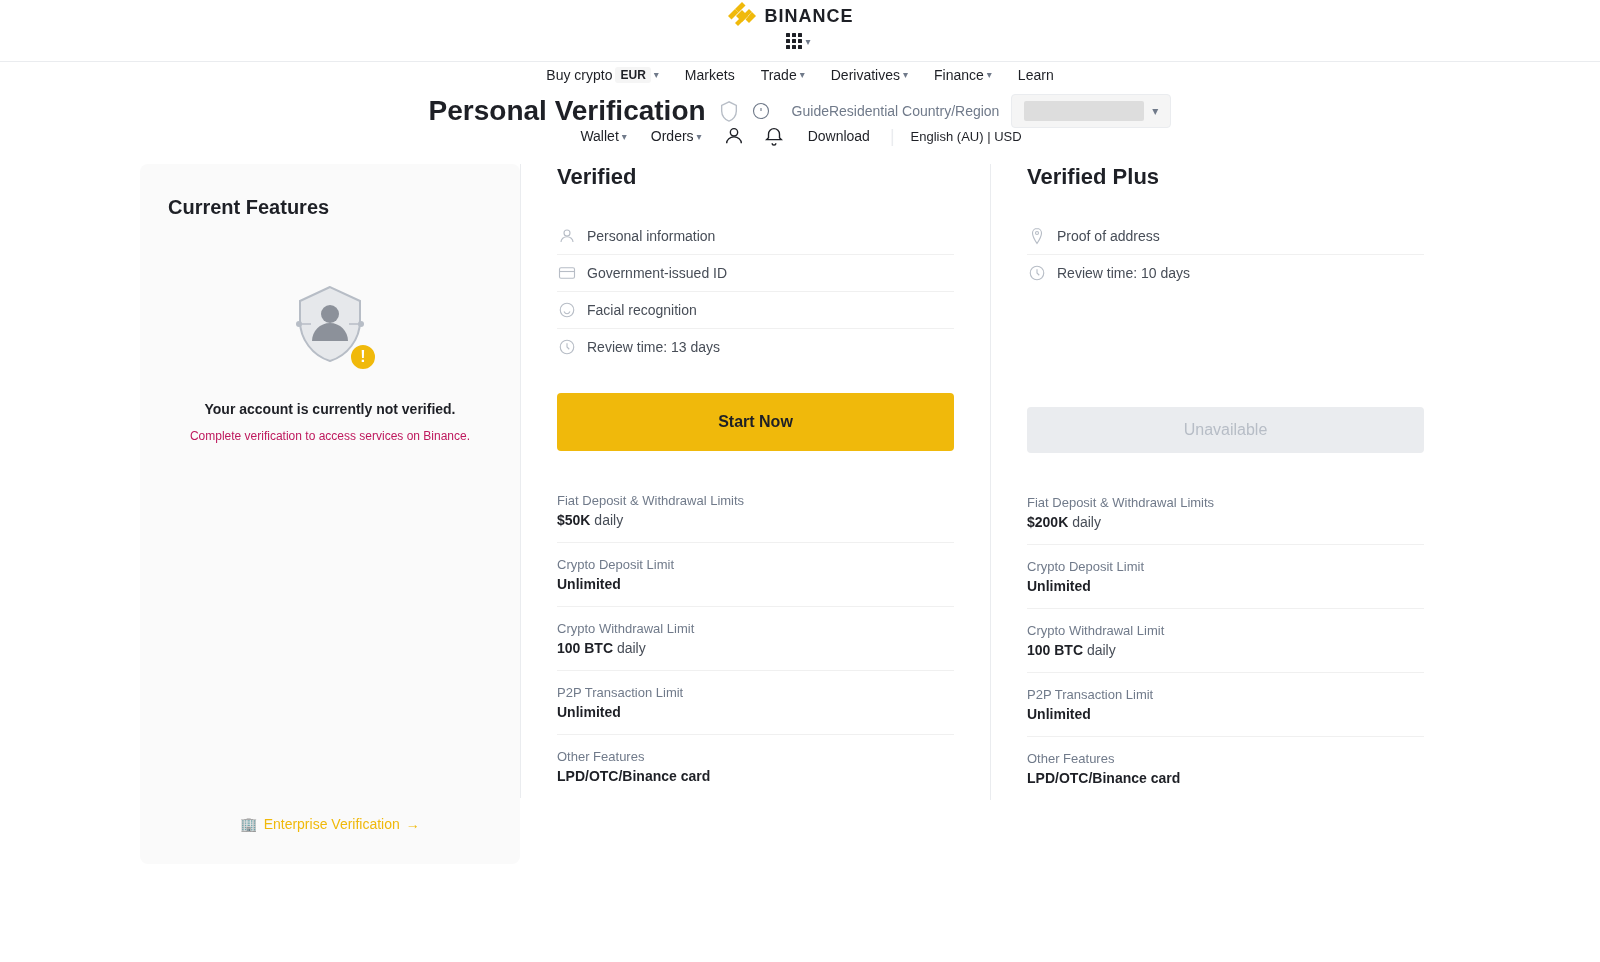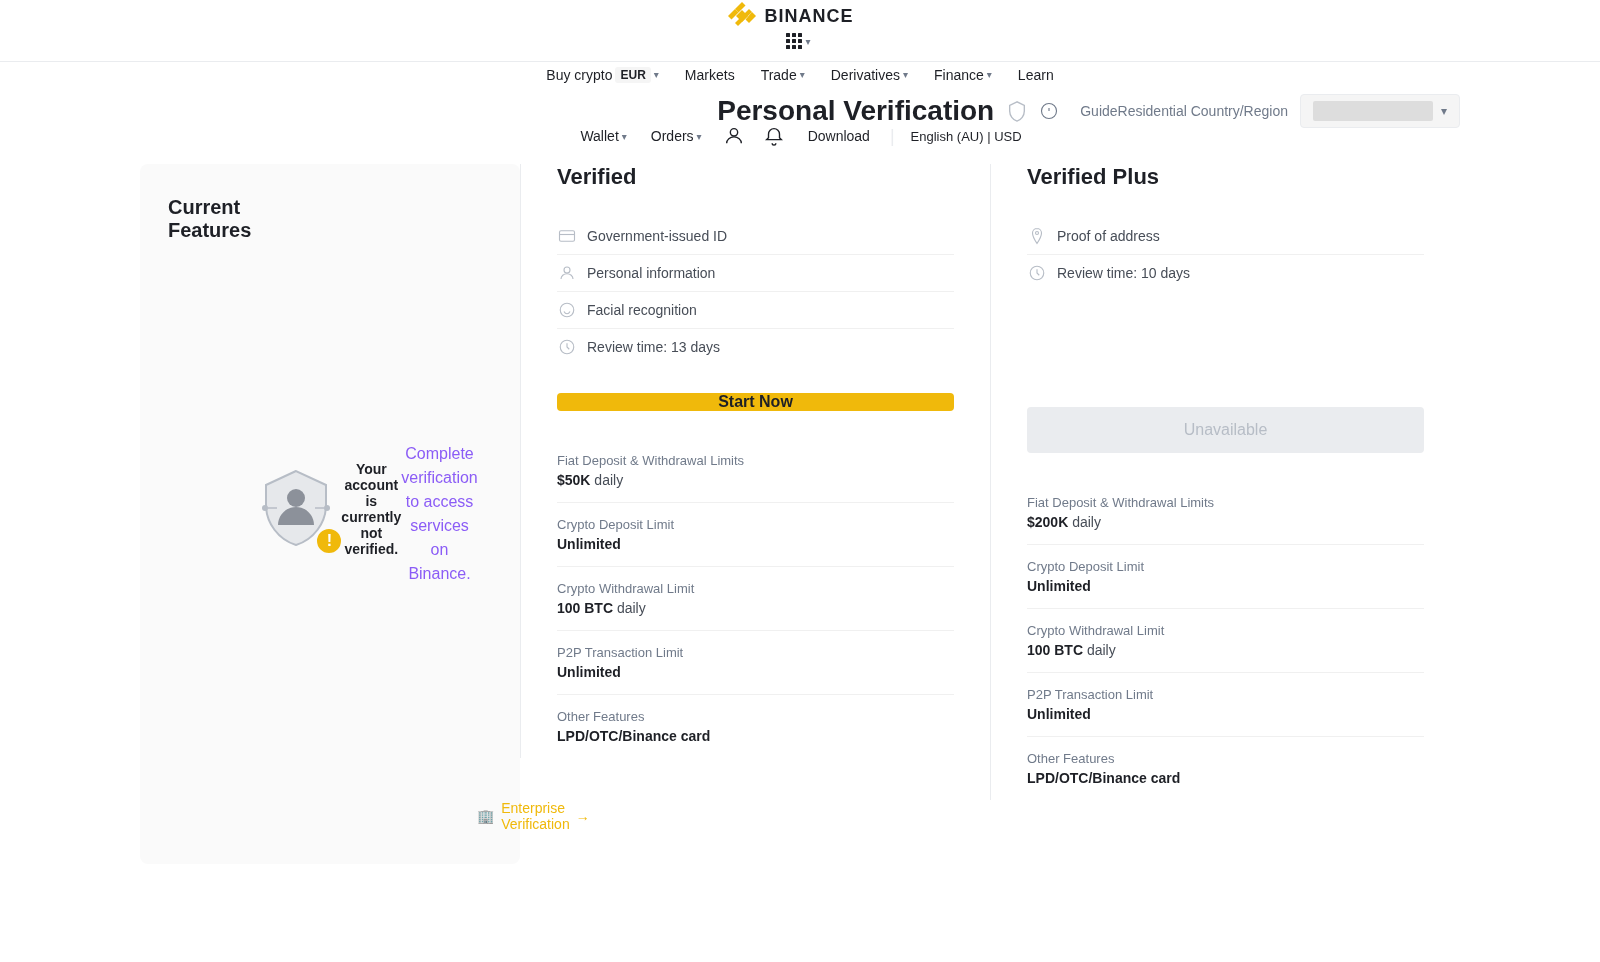--- a/index.html
+++ b/index.html
@@ -107,21 +107,21 @@
     .page-content {
       max-width: 1400px;
       margin: 0 auto;
       padding: 32px 40px;
     }
 
     
     .page-header {
       display: flex;
       align-items: center;
-      justify-content: flex-end;
+      justify-content: center;
       margin-bottom: 36px;
     }
     .page-title-area {
       display: flex;
       align-items: center;
       gap: 12px;
     }
     .page-title {
       font-size: 28px;
       font-weight: 700;
@@ -176,21 +176,21 @@
       align-items: start;
     }
 
     
     .current-features-card {
       background: #fafafa;
       border-radius: 8px;
       padding: 32px 28px;
       min-height: 700px;
       display: flex;
-      flex-direction: row;
+      flex-direction: column;
       align-items: center;
     }
     .card-title {
       font-size: 20px;
       font-weight: 700;
       color: #1e2026;
       margin-bottom: 40px;
       align-self: flex-start;
     }
     .verify-illustration {
@@ -227,22 +227,22 @@
       border: 2px solid #fafafa;
     }
     .not-verified-title {
       font-size: 14px;
       font-weight: 700;
       color: #1e2026;
       text-align: center;
       margin-bottom: 10px;
     }
     .not-verified-desc {
-      font-size: 16px;
-      color: #8b5cf6;
+      font-size: 12px;
+      color: #be185d;
       text-align: center;
       line-height: 1.5;
     }
     .enterprise-link {
       margin-top: auto;
       display: flex;
       align-items: center;
       gap: 6px;
       color: #f0b90b;
       cursor: pointer;
@@ -285,21 +285,21 @@
       align-items: center;
       justify-content: center;
     }
 
     .start-now-btn {
       width: 100%;
       background: #f0b90b;
       color: #1e2026;
       border: none;
       border-radius: 4px;
-      padding: 0;
+      padding: 20px;
       font-size: 16px;
       font-weight: 700;
       cursor: pointer;
       margin-bottom: 28px;
     }
 
     .unavailable-btn {
       width: 100%;
       background: #eaecef;
       color: #b7bdc6;
@@ -485,34 +485,34 @@
       </div>
     </div>
 
     <div class="verification-column">
       <h2 class="ver-title">Verified</h2>
 
       <ul class="ver-feature-list">
         <li class="ver-feature-item">
           <span class="feature-icon">
             <svg width="18" height="18" viewBox="0 0 24 24" fill="none" stroke="#b7bdc6" stroke-width="1.5">
+              <circle cx="12" cy="8" r="4"></circle>
+                <path d="M4 20c0-4 3.6-7 8-7s8 3 8 7"></path>
+            </svg>
+          </span>
+          <span>Personal information</span>
+        </li>
+        <li class="ver-feature-item">
+          <span class="feature-icon">
+            <svg width="18" height="18" viewBox="0 0 24 24" fill="none" stroke="#b7bdc6" stroke-width="1.5">
               <rect x="2" y="5" width="20" height="14" rx="2"></rect>
                 <path d="M2 10h20"></path>
             </svg>
           </span>
           <span>Government-issued ID</span>
-        </li>
-        <li class="ver-feature-item">
-          <span class="feature-icon">
-            <svg width="18" height="18" viewBox="0 0 24 24" fill="none" stroke="#b7bdc6" stroke-width="1.5">
-              <circle cx="12" cy="8" r="4"></circle>
-                <path d="M4 20c0-4 3.6-7 8-7s8 3 8 7"></path>
-            </svg>
-          </span>
-          <span>Personal information</span>
         </li>
         <li class="ver-feature-item">
           <span class="feature-icon">
             <svg width="18" height="18" viewBox="0 0 24 24" fill="none" stroke="#b7bdc6" stroke-width="1.5">
               <circle cx="12" cy="12" r="9"></circle>
                 <path d="M9 9h.01M15 9h.01M8 14s1.5 3 4 3 4-3 4-3"></path>
             </svg>
           </span>
           <span>Facial recognition</span>
         </li>

